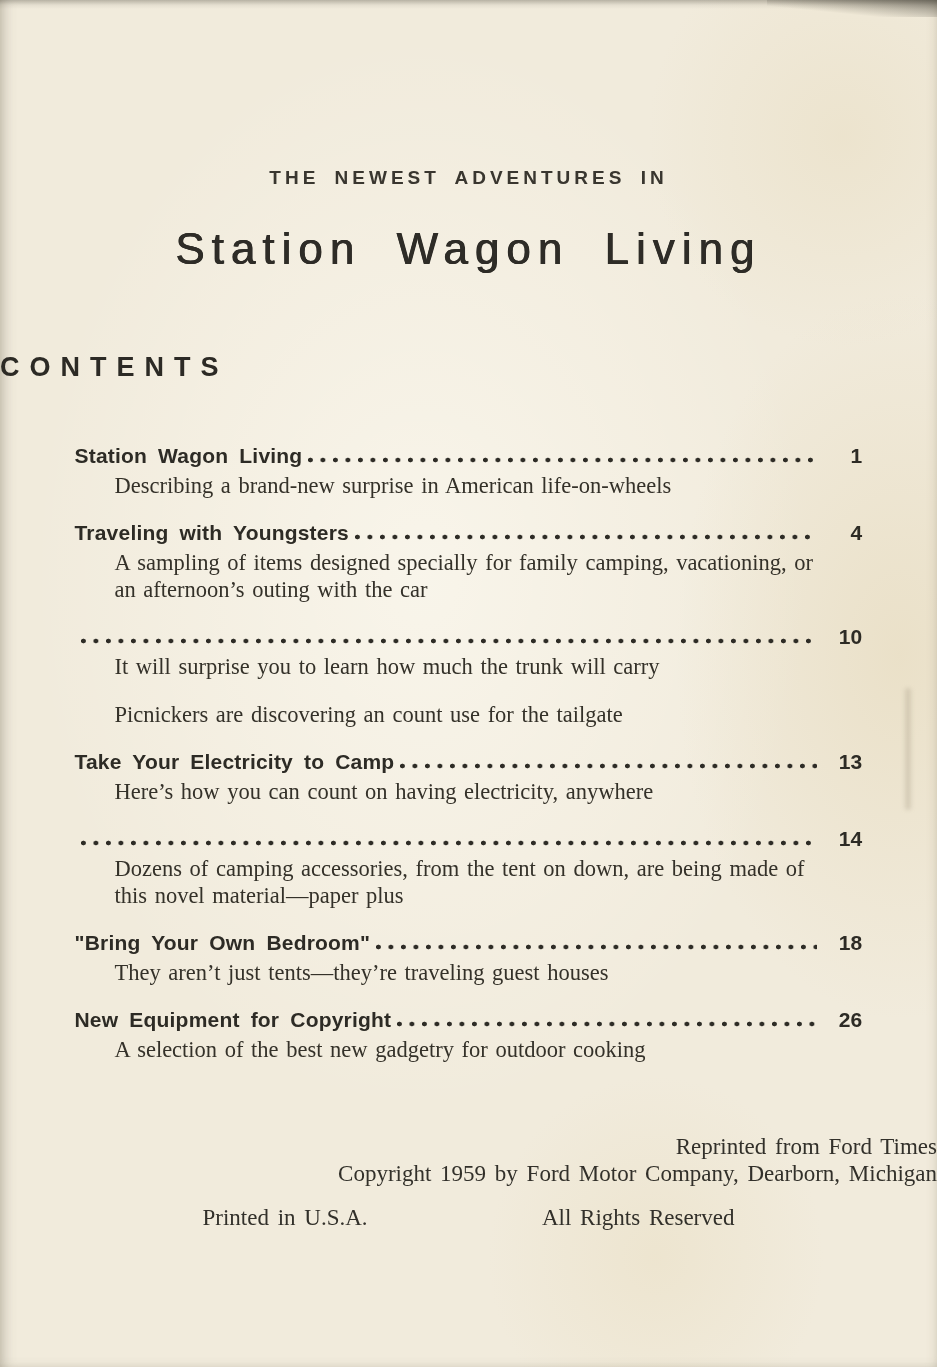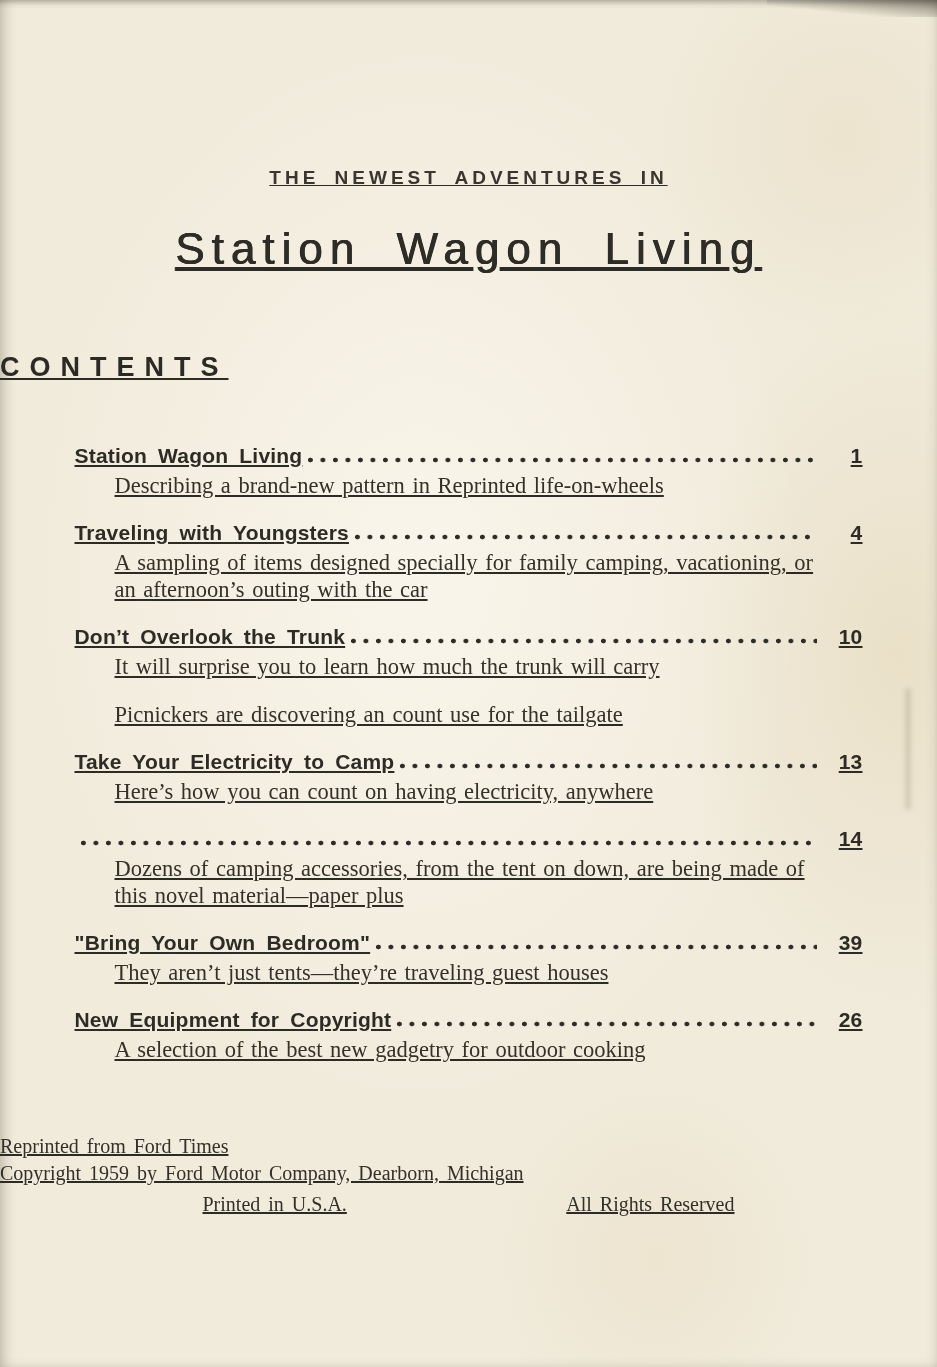--- a/index.html
+++ b/index.html
@@ -15,21 +15,20 @@
     background-color:#f1ebdc;
     background-image:
       radial-gradient(ellipse 320px 520px at 96% 48%, rgba(223,207,168,0.38), rgba(223,207,168,0) 70%),
       radial-gradient(ellipse 280px 300px at 90% 10%, rgba(226,212,176,0.32), rgba(226,212,176,0) 70%),
       radial-gradient(ellipse 240px 260px at 70% 92%, rgba(228,214,178,0.30), rgba(228,214,178,0) 70%),
       radial-gradient(ellipse 520px 720px at 45% 42%, rgba(255,253,246,0.55), rgba(255,253,246,0) 75%);
     box-shadow: inset 12px 0 14px -10px rgba(110,104,86,0.45),
                 inset -8px 0 12px -9px rgba(110,104,86,0.30),
                 inset 0 -8px 12px -9px rgba(110,104,86,0.18);
     color:#2d2b26;
-    text-decoration:underline;
   }
   
   .scan-top{
     position:absolute;top:0;left:0;right:0;height:9px;
     background:linear-gradient(to bottom, rgba(72,69,58,0.42), rgba(72,69,58,0.10) 55%, rgba(72,69,58,0) 100%);
     opacity:.75;
   }
   .scan-top-corner{
     position:absolute;top:0;right:0;width:170px;height:17px;
     background:linear-gradient(to left bottom, rgba(58,55,45,0.60), rgba(58,55,45,0) 68%);
@@ -107,30 +106,30 @@
     margin:3px 38px 0 40px;
     font-family:"Liberation Serif",serif;
     font-size:22.5px;
     line-height:27px;
     word-spacing:2px;
     color:#343129;
     max-width:712px;
   }
   .footer{
     margin-top:70px;
-    text-align:left;
+    text-align:right;
     font-family:"Liberation Serif",serif;
-    font-size:20px;
+    font-size:23px;
     line-height:27px;
     word-spacing:3px;
     color:#32302a;
   }
   .footer-line3{
     width:532px;
-    margin:4px auto;
+    margin:17px auto;
     display:flex;
     justify-content:space-between;
   }
 </style>
 </head>
 <body>
 
 <div class="page">
   <div class="scan-top"></div>
   <div class="scan-top-corner"></div>
@@ -141,36 +140,35 @@
   <div class="contents-heading">CONTENTS</div>
 
   <div class="toc" id="toc-list">
     <div class="entry">
       <div class="entry-row">
         <span class="entry-title">Station Wagon Living</span>
         <span class="leader"></span>
 
         <span class="pagenum">1</span>
       </div>
-      <div class="entry-desc">Describing a brand-new pattern in Reprinted life-on-wheels</div>
+      <div class="entry-desc">Describing a brand-new surprise in American life-on-wheels</div>
     </div>
 
     <div class="entry">
       <div class="entry-row">
         <span class="entry-title">Traveling with Youngsters</span>
         <span class="leader"></span>
 
         <span class="pagenum">4</span>
       </div>
       <div class="entry-desc">A sampling of items designed specially for family camping, vacationing, or an afternoon’s outing with the car</div>
     </div>
 
     <div class="entry">
       <div class="entry-row">
-        <span class="entry-title">Don’t Overlook the Trunk</span>
         <span class="leader"></span>
 
         <span class="pagenum">10</span>
       </div>
       <div class="entry-desc">It will surprise you to learn how much the trunk will carry</div>
     </div>
 
     <div class="entry">
       <div class="entry-desc">Picnickers are discovering an count use for the tailgate</div>
     </div>
@@ -192,21 +190,21 @@
         <span class="pagenum">14</span>
       </div>
       <div class="entry-desc">Dozens of camping accessories, from the tent on down, are being made of this novel material—paper plus</div>
     </div>
 
     <div class="entry">
       <div class="entry-row">
         <span class="entry-title">"Bring Your Own Bedroom"</span>
         <span class="leader"></span>
 
-        <span class="pagenum">39</span>
+        <span class="pagenum">18</span>
       </div>
       <div class="entry-desc">They aren’t just tents—they’re traveling guest houses</div>
     </div>
 
     <div class="entry">
       <div class="entry-row">
         <span class="entry-title">New Equipment for Copyright</span>
         <span class="leader"></span>
 
         <span class="pagenum">26</span>

